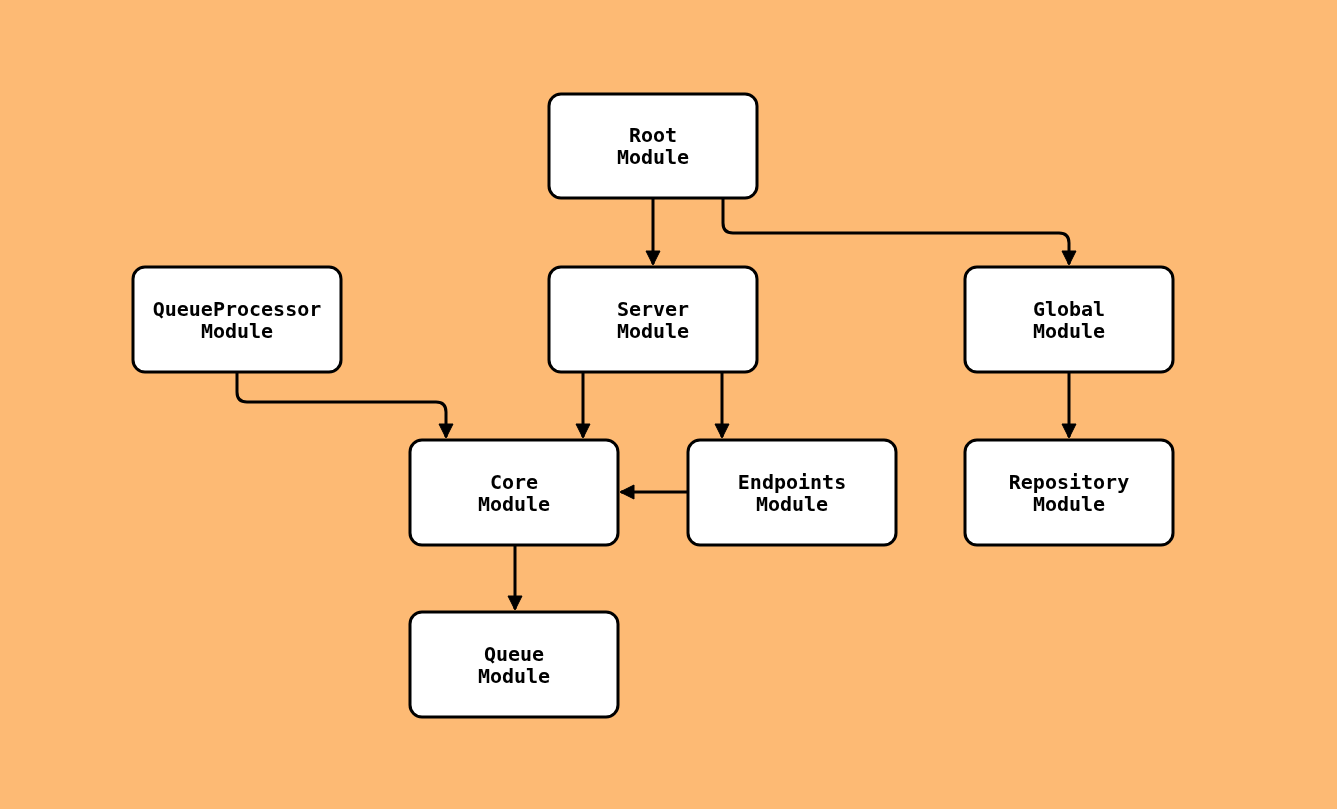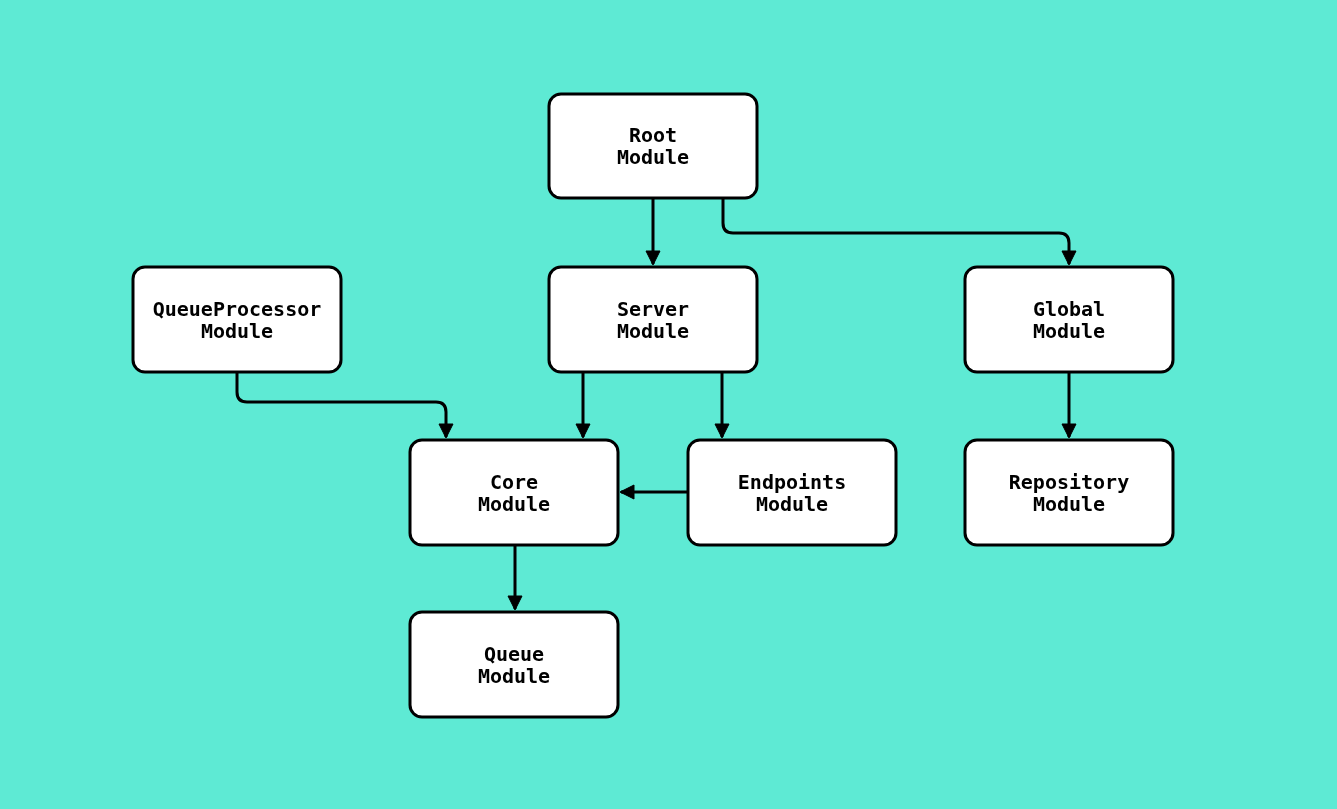--- a/index.html
+++ b/index.html
@@ -4,21 +4,21 @@
 <style>
   html, body {
     margin: 0;
     padding: 0;
     background: #ffffff;
   }
   .stage {
     position: relative;
     width: 1337px;
     height: 809px;
-    background: #5eead4;
+    background: #fdba74;
     overflow: hidden;
   }
   svg.diagram {
     display: block;
     width: 1337px;
     height: 809px;
   }
   .edge {
     fill: none;
     stroke: #000000;

